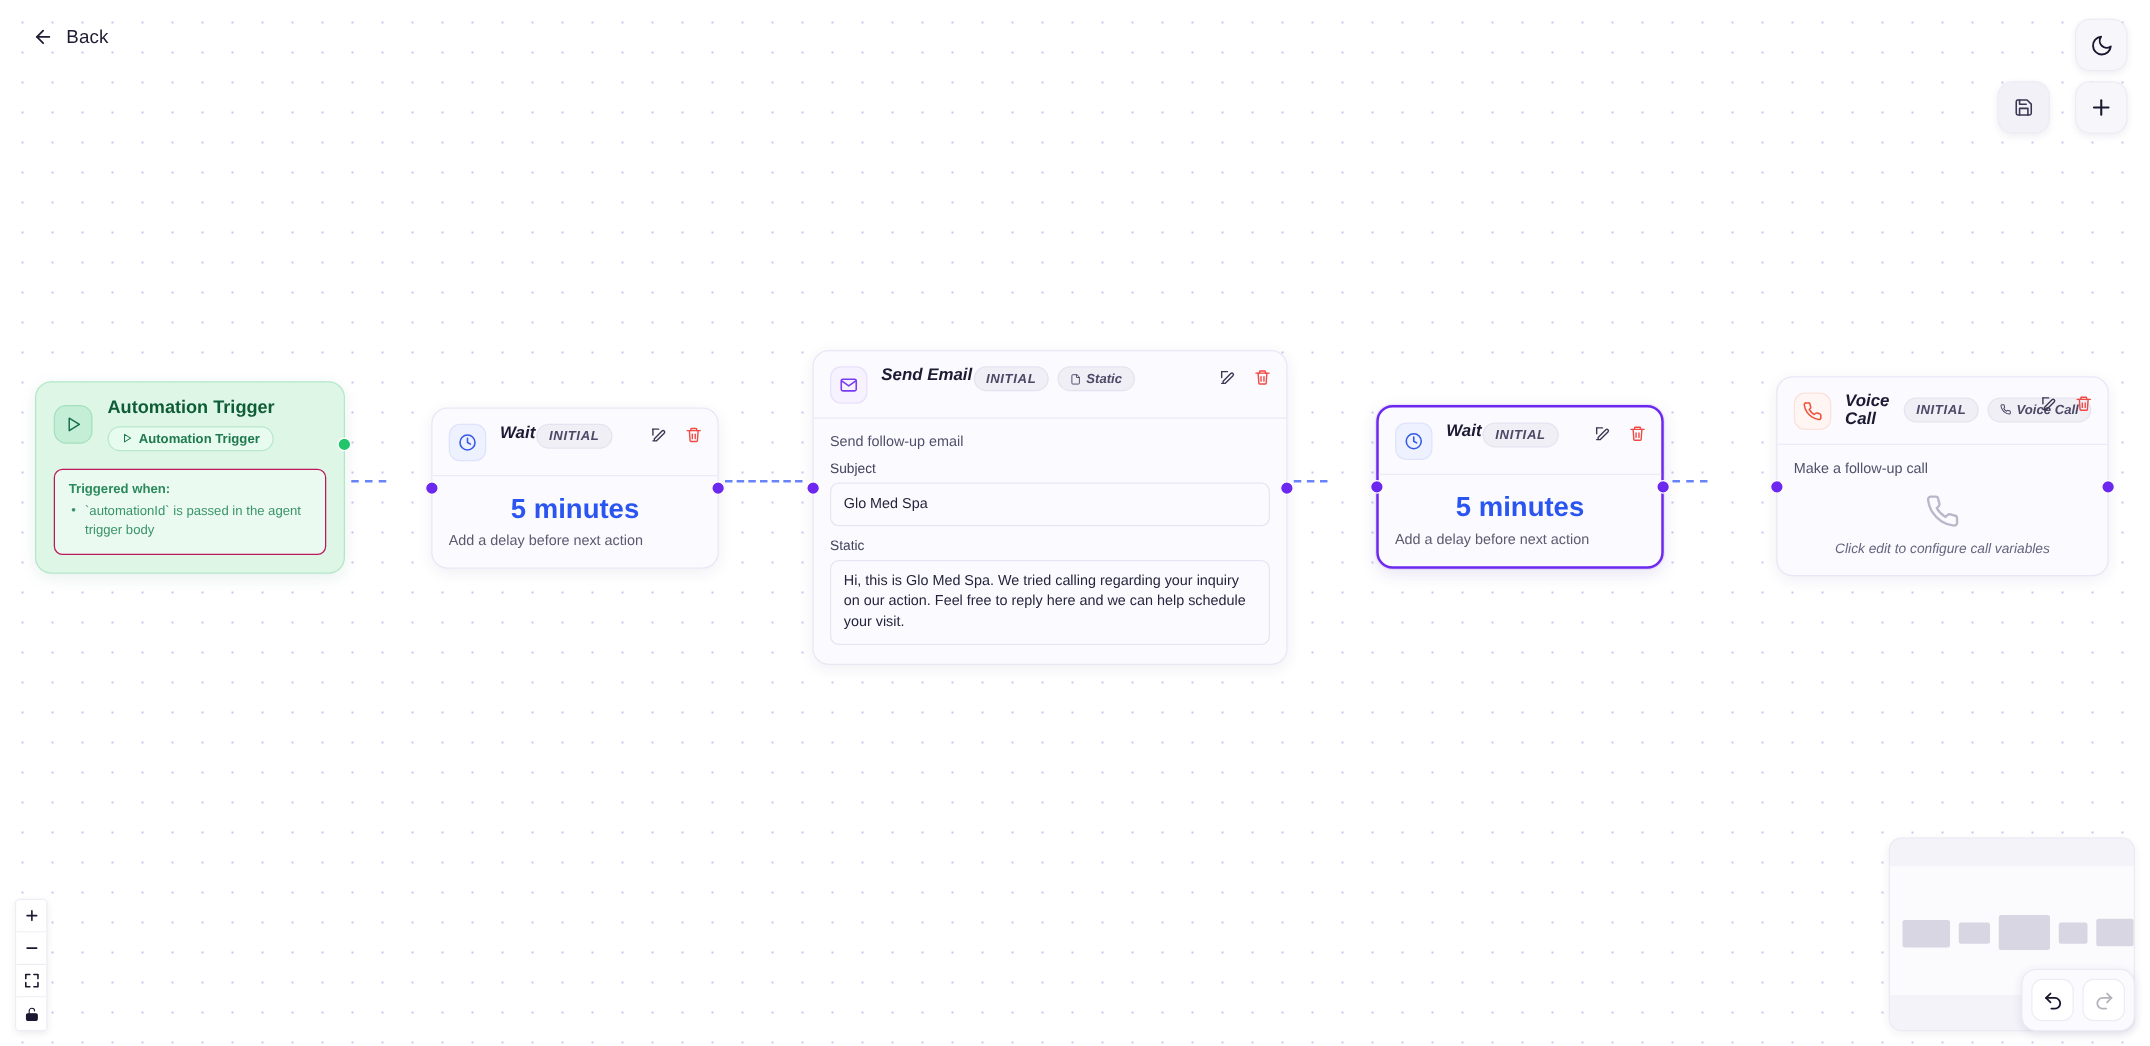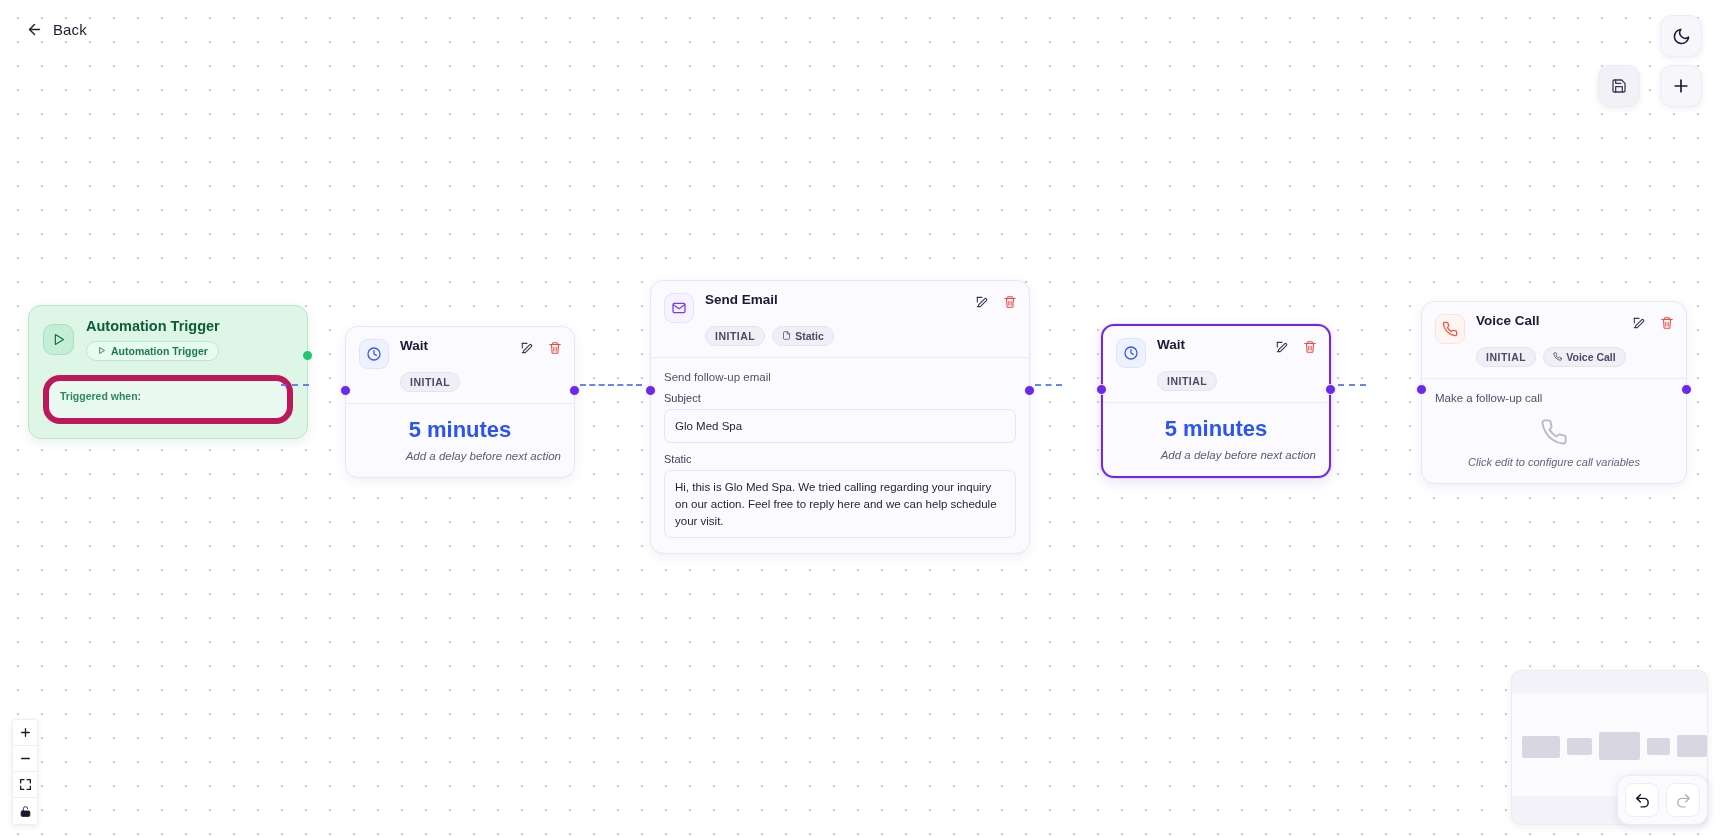--- a/index.html
+++ b/index.html
@@ -60,70 +60,70 @@
     position: relative;
   }
   .node-icon {
     width: 30px; height: 30px; flex: 0 0 30px;
     border-radius: 9px;
     display: flex; align-items: center; justify-content: center;
     background: #eef1ff; border: 1px solid #e0e4fb;
   }
   .node-icon.mail { background: #f6f2ff; border-color:#e9e0fb; }
   .node-icon.phone { background: #fff5f3; border-color:#fbe2dc; }
-  .node-titlewrap { display: flex; flex-direction: column; gap: 19px; }
+  .node-titlewrap { display: flex; flex-direction: row; gap: 1px; font-style: italic; }
   .node-title { font-size: 13.5px; font-weight: 700; color: #1d1a33; line-height: 1; }
   .badges { display: flex; gap: 7px; align-items: center; }
   .badge {
     font-size: 10.5px; font-weight: 700; letter-spacing: .5px;
     color: #4c4866; background: #f0eff6;
     border: 1px solid #e5e3ef;
     border-radius: 20px; padding: 3px 9px;
     display: inline-flex; align-items: center; gap: 4px;
     white-space: nowrap;
     text-align: right;
   }
   .badge.soft { font-weight: 600; letter-spacing: 0; }
   .node-actions {
     position: absolute; right: 12px; top: 14px;
     display: flex; gap: 14px; align-items: center;
   }
   .act { cursor: pointer; display:flex; }
 
   .node-body { padding: 13px 13px 15px 13px; }
   .wait-value { font-size: 22px; font-weight: 700; color: #2a55f0; text-align: center; line-height: 1.15; }
-  .wait-sub { font-size: 11.5px; color: #5d5a70; text-align: right; margin-top: 8px; font-style: italic; }
+  .wait-sub { font-size: 11.5px; color: #5d5a70; text-align: left; margin-top: 8px; }
 
   .sel { border: 2px solid #6d28f0; box-shadow: 0 0 0 1px rgba(109,40,240,.08), 0 4px 14px rgba(60,30,140,.12); }
 
   
   .trigger {
     position: absolute;
-    width: 280px;
+    width: 248px;
     border-radius: 13px;
     border: 1px solid #b4e7c9;
     background: #ddf6e6;
     box-shadow: 0 3px 12px rgba(40,120,75,.10);
   }
   .trigger-head { display: flex; align-items: center; gap: 12px; padding: 13px 14px 14px 14px; }
   .trig-icon {
     width: 31px; height: 31px; flex: 0 0 31px; border-radius: 10px;
     background: #c5eed6; border: 1px solid #a4e0bd;
     display: flex; align-items: center; justify-content: center;
   }
   .trig-title { font-size: 14.5px; font-weight: 700; color: #0f5d36; line-height: 1.1; }
   .trig-badge {
     margin-top: 6px; font-size: 10.5px; font-weight: 600; color: #1f7a4d;
     background: #e7fbef; border: 1px solid #b9e8cd; border-radius: 20px;
     padding: 3px 10px; display: inline-flex; gap: 5px; align-items: center;
   }
   .trigger-body { padding: 0 14px 14px 14px; }
   .trig-panel {
-    background: #eafaf1; border: 6px solid #be185d;
-    border-radius: 17px; padding: 9px 11px 11px 11px;
+    background: #eafaf1; border: 1px solid #be185d;
+    border-radius: 7px; padding: 9px 11px 11px 11px;
   }
   .trig-lbl { font-size: 10.5px; color: #2d8a5c; font-weight: 600; margin-bottom: 5px; }
   .trig-li { font-size: 10.5px; color: #3a9468; line-height: 1.45; padding-left: 13px; position: relative; }
   .trig-li::before { content: "•"; position: absolute; left: 2px; top: -1px; }
 
   
   .field-desc { font-size: 11.5px; color: #50506a; margin-bottom: 9px; }
   .field-lbl { font-size: 11px; color: #43415a; margin-bottom: 5px; }
   .field-box {
     background: #fbfbff; border: 1px solid #e7e5f2; border-radius: 7px;
@@ -252,20 +252,21 @@
                 <polygon points="7 4 20 12 7 20 7 4"></polygon>
               </svg>
           </span>
           <span>Automation Trigger</span>
         </div>
       </div>
     </div>
     <div class="trigger-body">
       <div class="trig-panel">
         <div class="trig-lbl">Triggered when:</div>
+        <div class="trig-li">`automationId` is passed in the agent trigger body</div>
       </div>
     </div>
     <div class="handle green" style="right:-6px; top:44px;"></div>
   </div>
 
   <div class="edge" style="left:281px; top:384px; width:28px;"></div>
 
   <div class="node" style="left:345px; top:326px; width:230px;">
     <div class="node-head">
       <div class="node-icon">

